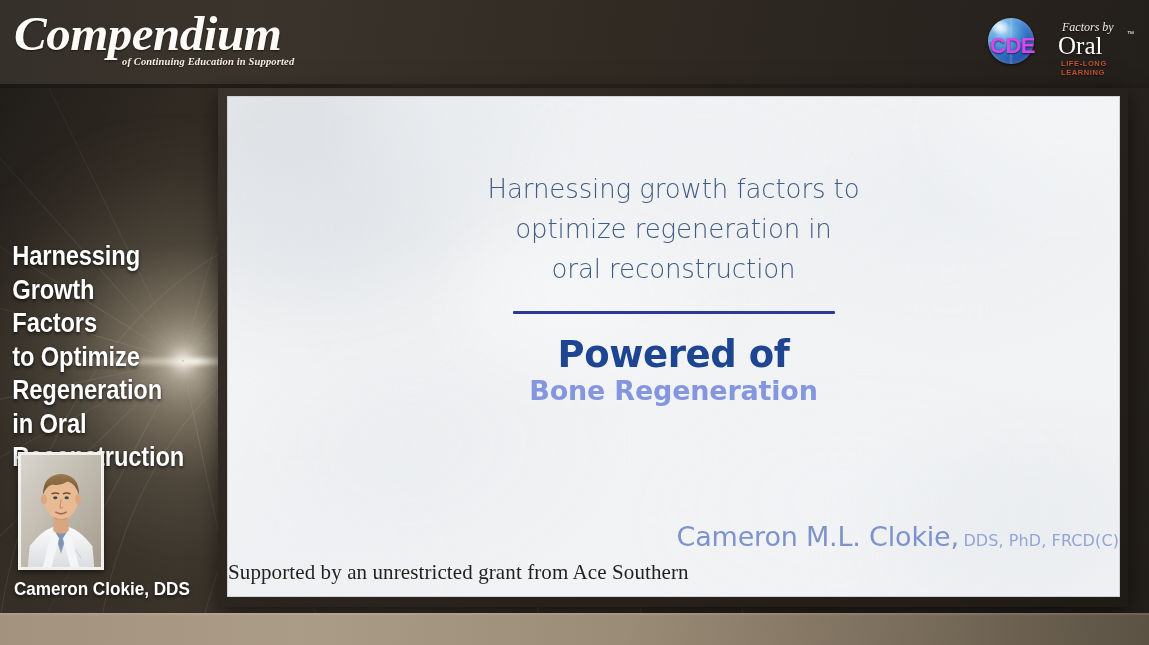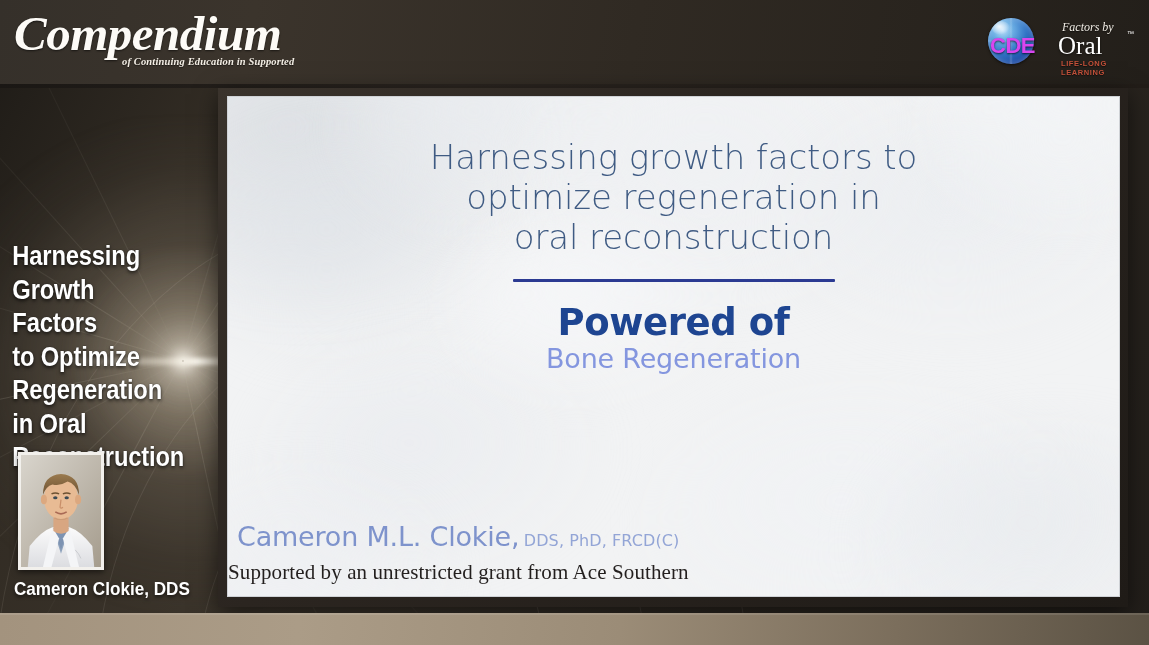--- a/index.html
+++ b/index.html
@@ -210,26 +210,26 @@
     position:absolute; border-radius:50%;
     filter:blur(26px);
   }
 
   .slide-inner {
     position:absolute; inset:0;
     display:flex; flex-direction:column; align-items:center;
   }
 
   .slide-title {
-    margin-top:40px;
+    margin-top:72px;
     width:660px;
     text-align:center;
     font-family:"DejaVu Sans", sans-serif;
     font-weight:300;
-    font-size:34px; line-height:40px;
+    font-size:26px; line-height:40px;
     color:#3f5b83;
     letter-spacing:-.1px;
     white-space:pre-line;
   }
 
   .slide-rule {
     margin-top:22px;
     width:322px; height:3px;
     background:#2b3a92;
     border-radius:1px;
@@ -239,31 +239,30 @@
     margin-top:20px;
     font-family:"DejaVu Sans", sans-serif;
     font-weight:700;
     font-size:37px; line-height:42px;
     color:#1e4591;
     letter-spacing:-.4px;
   }
   .slide-sub-second {
     margin-top:-1px;
     font-family:"DejaVu Sans", sans-serif;
-    font-weight:400;
+    font-weight:700;
     font-size:27px; line-height:32px;
     color:#8496df;
     letter-spacing:-.2px;
   }
 
   .slide-credit {
     position:absolute; left:0; right:0; top:424px;
-    text-align:left;
+    text-align:right;
     white-space:nowrap;
-    margin-left:9px;
   }
   .credit-name {
     font-family:"DejaVu Sans", sans-serif;
     font-weight:400; font-size:27px;
     color:#7e93cc;
     letter-spacing:-.2px;
   }
   .credit-degrees {
     font-family:"DejaVu Sans", sans-serif;
     font-weight:400; font-size:16px;

